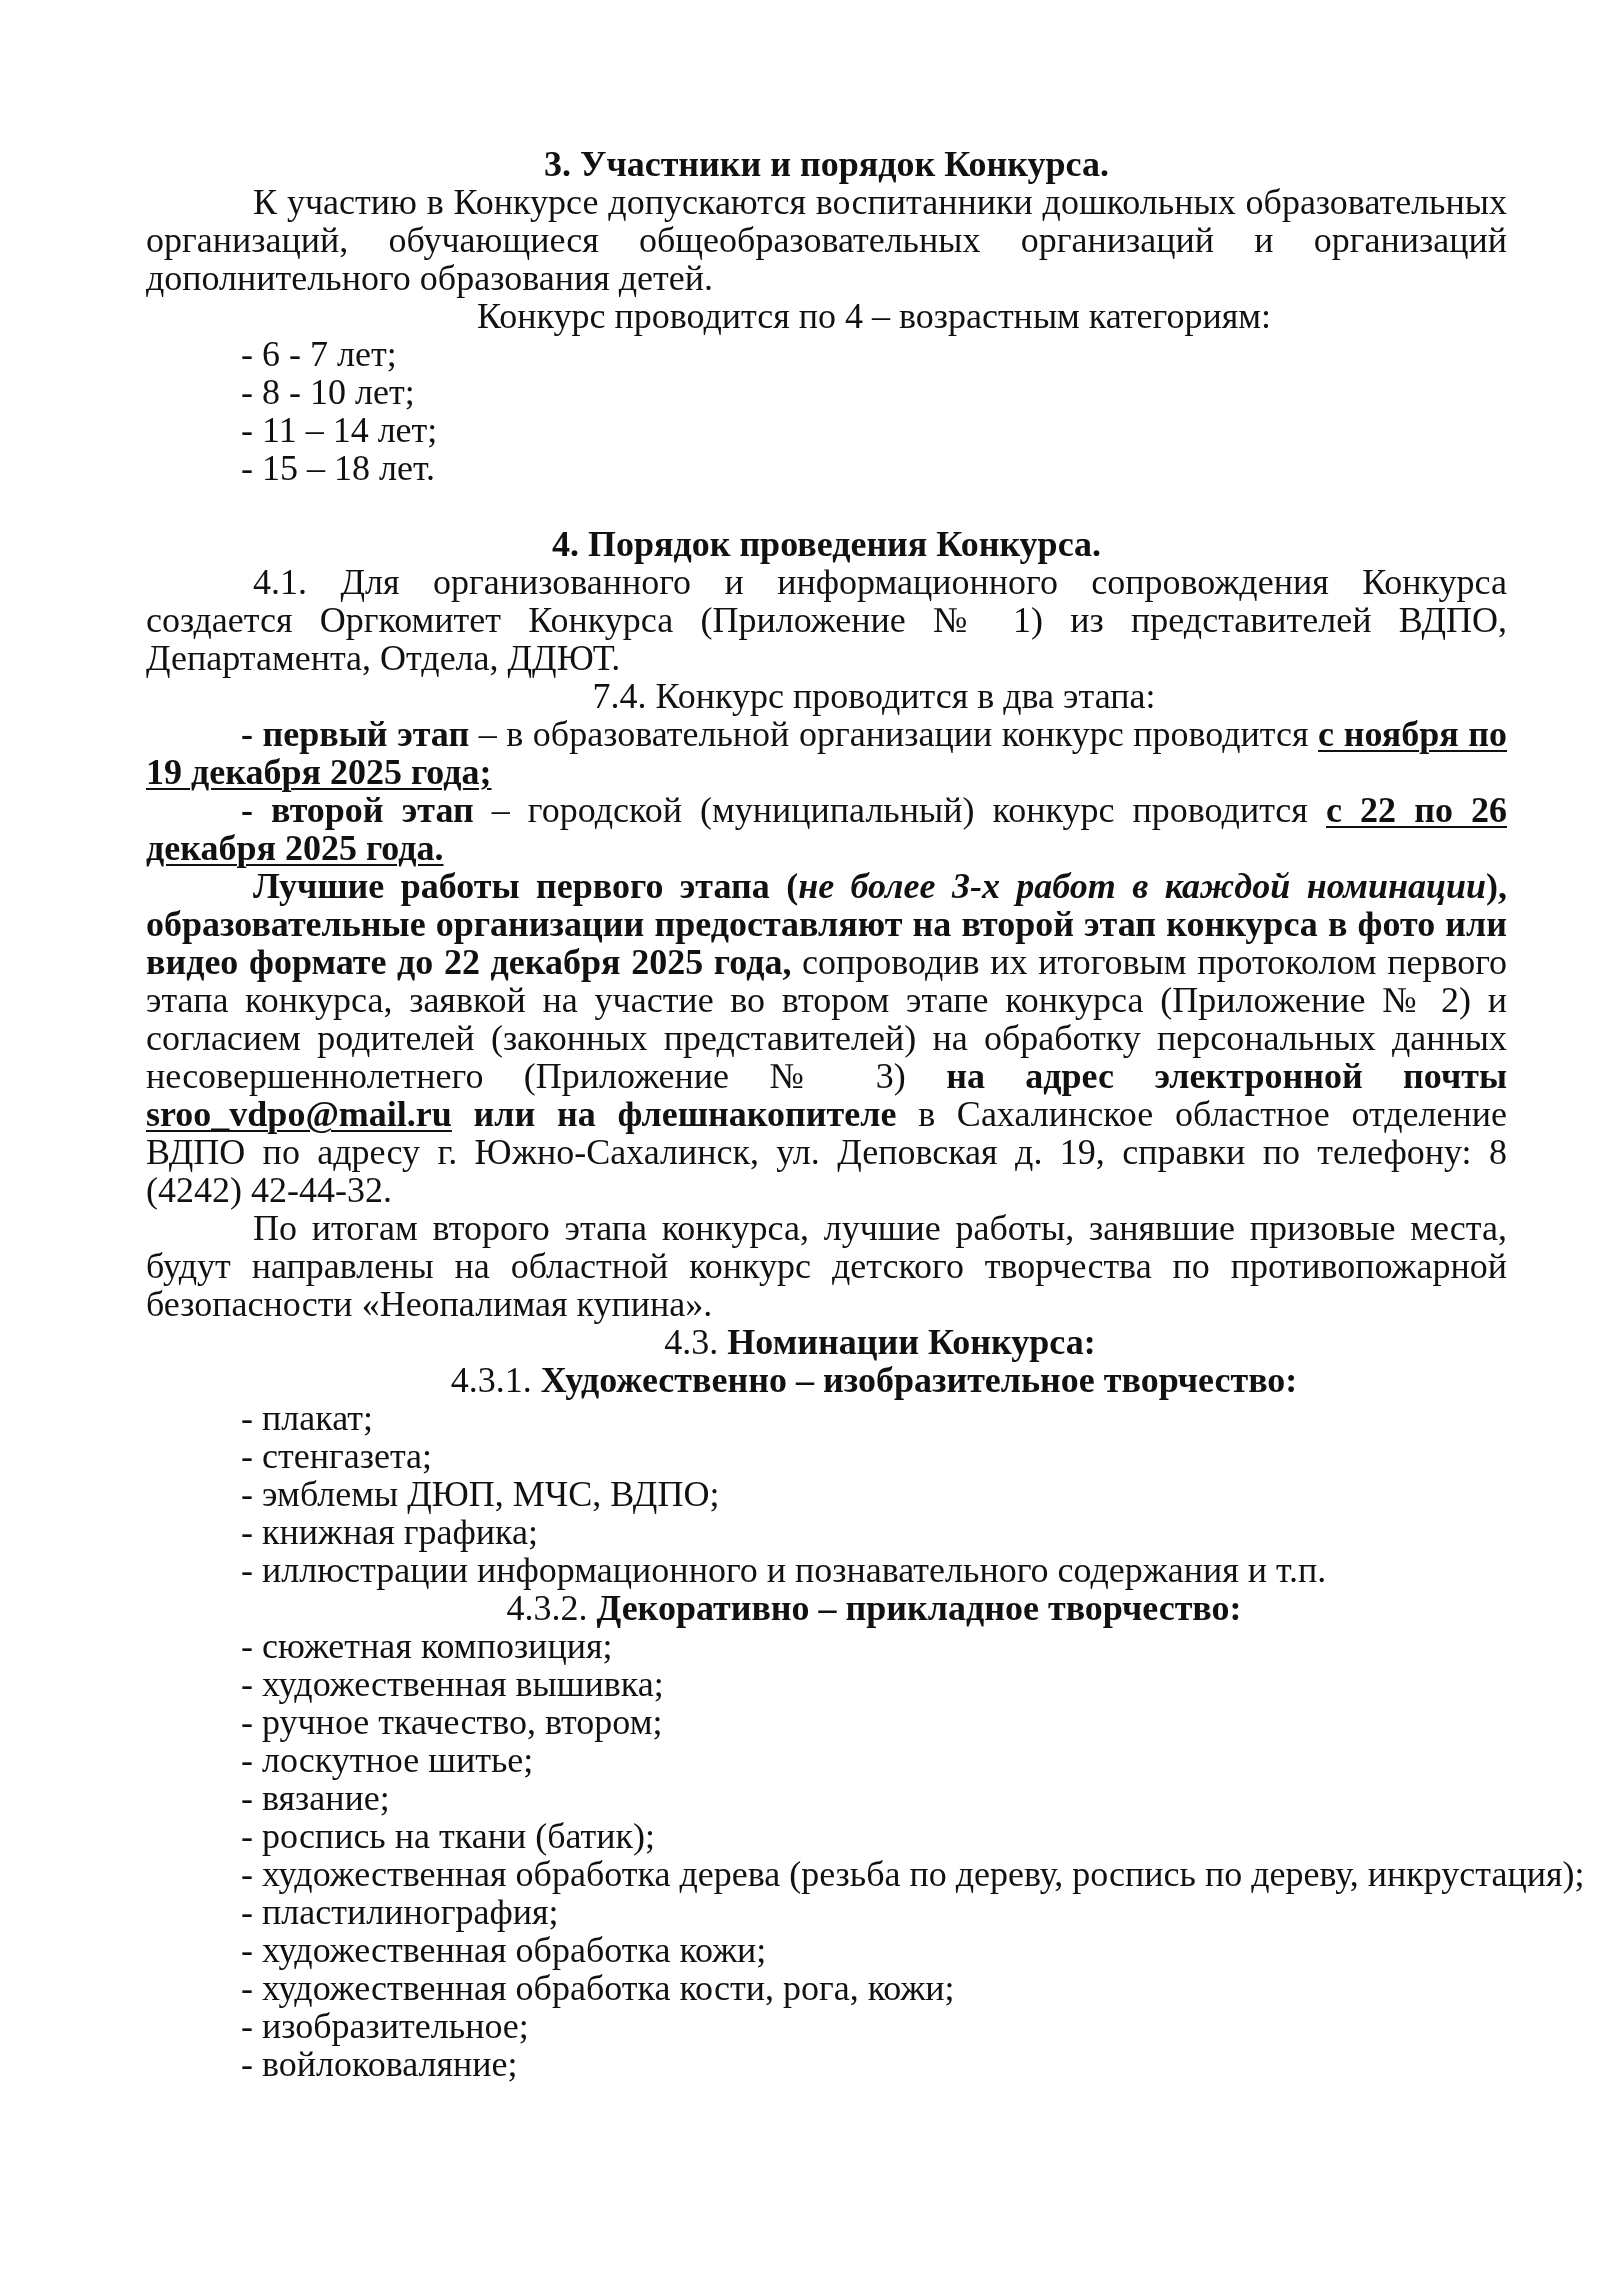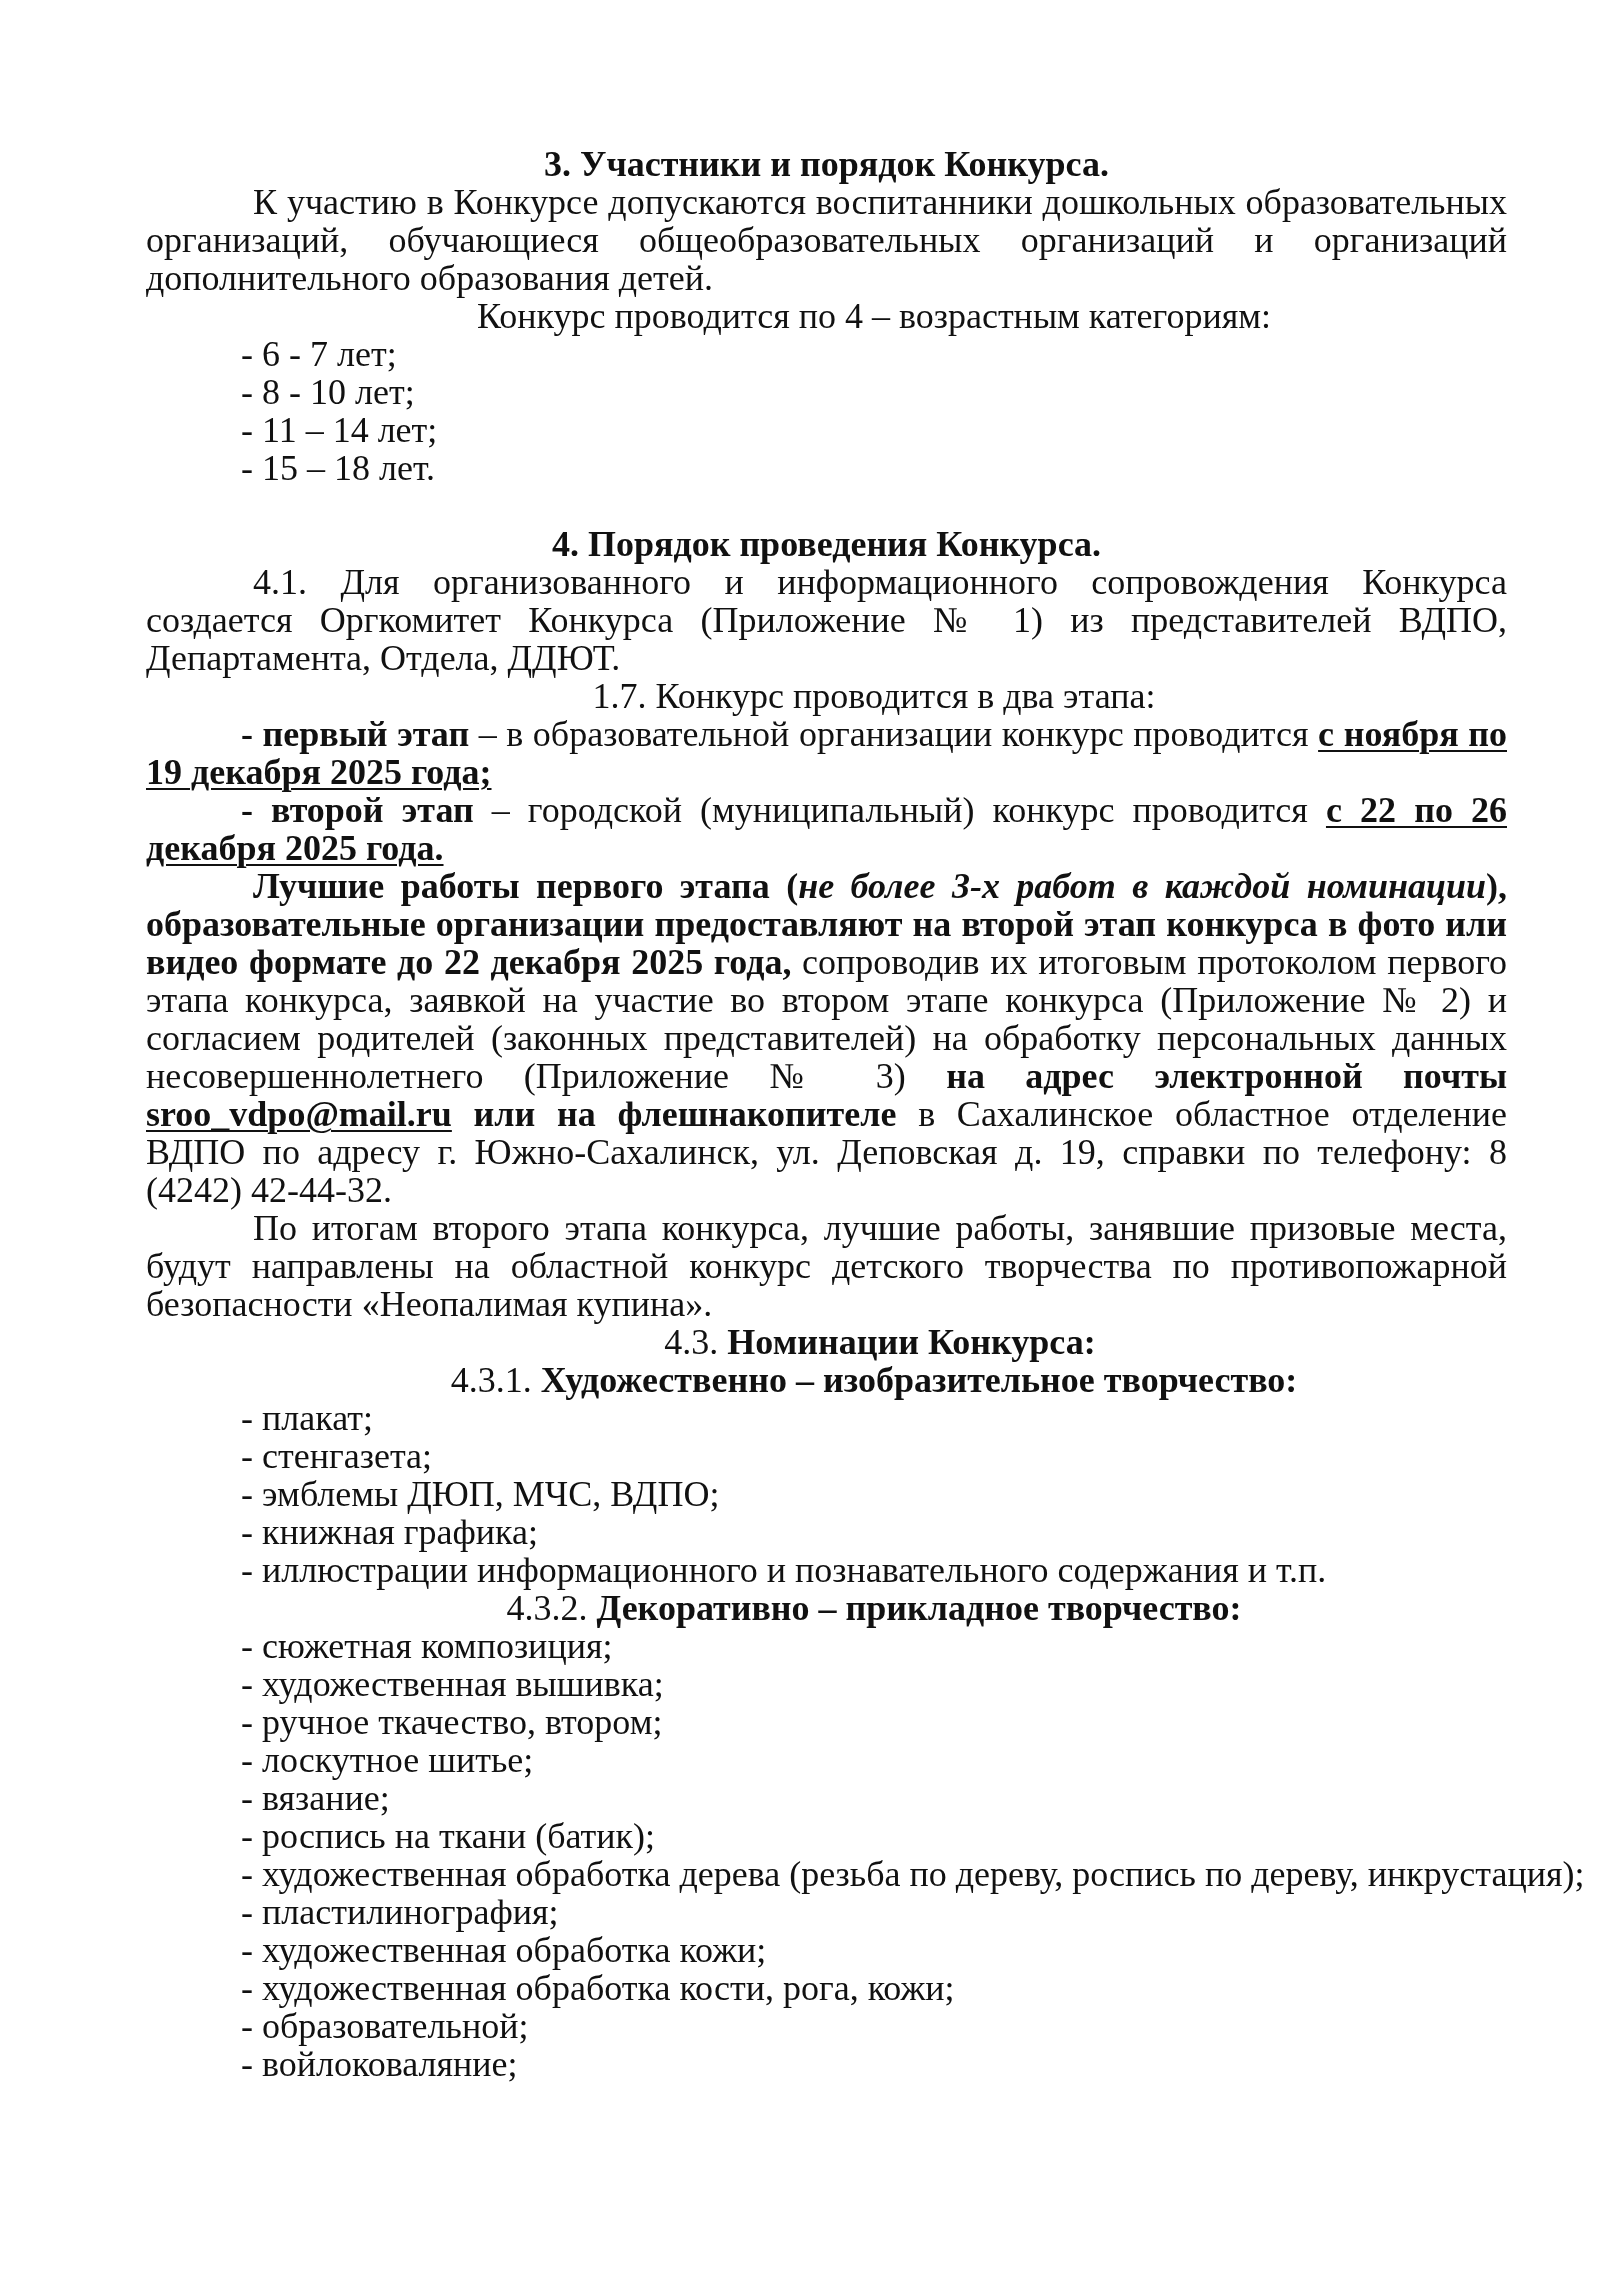--- a/index.html
+++ b/index.html
@@ -51,21 +51,21 @@
     <li>- 6 - 7 лет;</li>
     <li>- 8 - 10 лет;</li>
     <li>- 11 – 14 лет;</li>
     <li>- 15 – 18 лет.</li>
   </ul>
 
   <div class="blank"></div>
 
   <div class="line heading">4. Порядок проведения Конкурса.</div>
   <div class="para ind1">4.1. Для организованного и информационного сопровождения Конкурса создается Оргкомитет Конкурса (Приложение № 1) из представителей ВДПО, Департамента, Отдела, ДДЮТ.</div>
-  <div class="line ind2">1.7. Конкурс проводится в два этапа:</div>
+  <div class="line ind2">7.4. Конкурс проводится в два этапа:</div>
 
   <div class="stage"><span class="b">- первый этап</span><span> – в образовательной организации конкурс проводится </span><span class="b u">с ноября по 19 декабря 2025 года;</span></div>
 
   <div class="stage"><span class="b">- второй этап</span><span> – городской (муниципальный) конкурс проводится </span><span class="b u">с 22 по 26 декабря 2025 года.</span></div>
 
   <div class="para ind1"><span class="b">Лучшие работы первого этапа (</span><span class="b i">не более 3-х работ в каждой номинации</span><span class="b">), образовательные организации предоставляют на второй этап конкурса в фото или видео формате до 22 декабря 2025 года,</span><span> сопроводив их итоговым протоколом первого этапа конкурса, заявкой на участие во втором этапе конкурса (Приложение № 2) и согласием родителей (законных представителей) на обработку персональных данных несовершеннолетнего (Приложение № 3) </span><span class="b">на адрес электронной почты </span><span class="b u">sroo_vdpo@mail.ru</span><span class="b"> или на флешнакопителе</span><span> в Сахалинское областное отделение ВДПО по адресу г. Южно-Сахалинск, ул. Деповская д. 19, справки по телефону: 8 (4242) 42-44-32.</span></div>
 
   <div class="para ind1">По итогам второго этапа конкурса, лучшие работы, занявшие призовые места, будут направлены на областной конкурс детского творчества по противопожарной безопасности «Неопалимая купина».</div>
 
   <div class="line" style="padding-left:107px"><span>4.3. </span><span class="b">Номинации Конкурса:</span></div>
@@ -84,18 +84,18 @@
     <li>- сюжетная композиция;</li>
     <li>- художественная вышивка;</li>
     <li>- ручное ткачество, втором;</li>
     <li>- лоскутное шитье;</li>
     <li>- вязание;</li>
     <li>- роспись на ткани (батик);</li>
     <li>- художественная обработка дерева (резьба по дереву, роспись по дереву, инкрустация);</li>
     <li>- пластилинография;</li>
     <li>- художественная обработка кожи;</li>
     <li>- художественная обработка кости, рога, кожи;</li>
-    <li>- образовательной;</li>
+    <li>- изобразительное;</li>
     <li>- войлоковаляние;</li>
   </ul>
 
 </div>
 
 
 </body></html>

